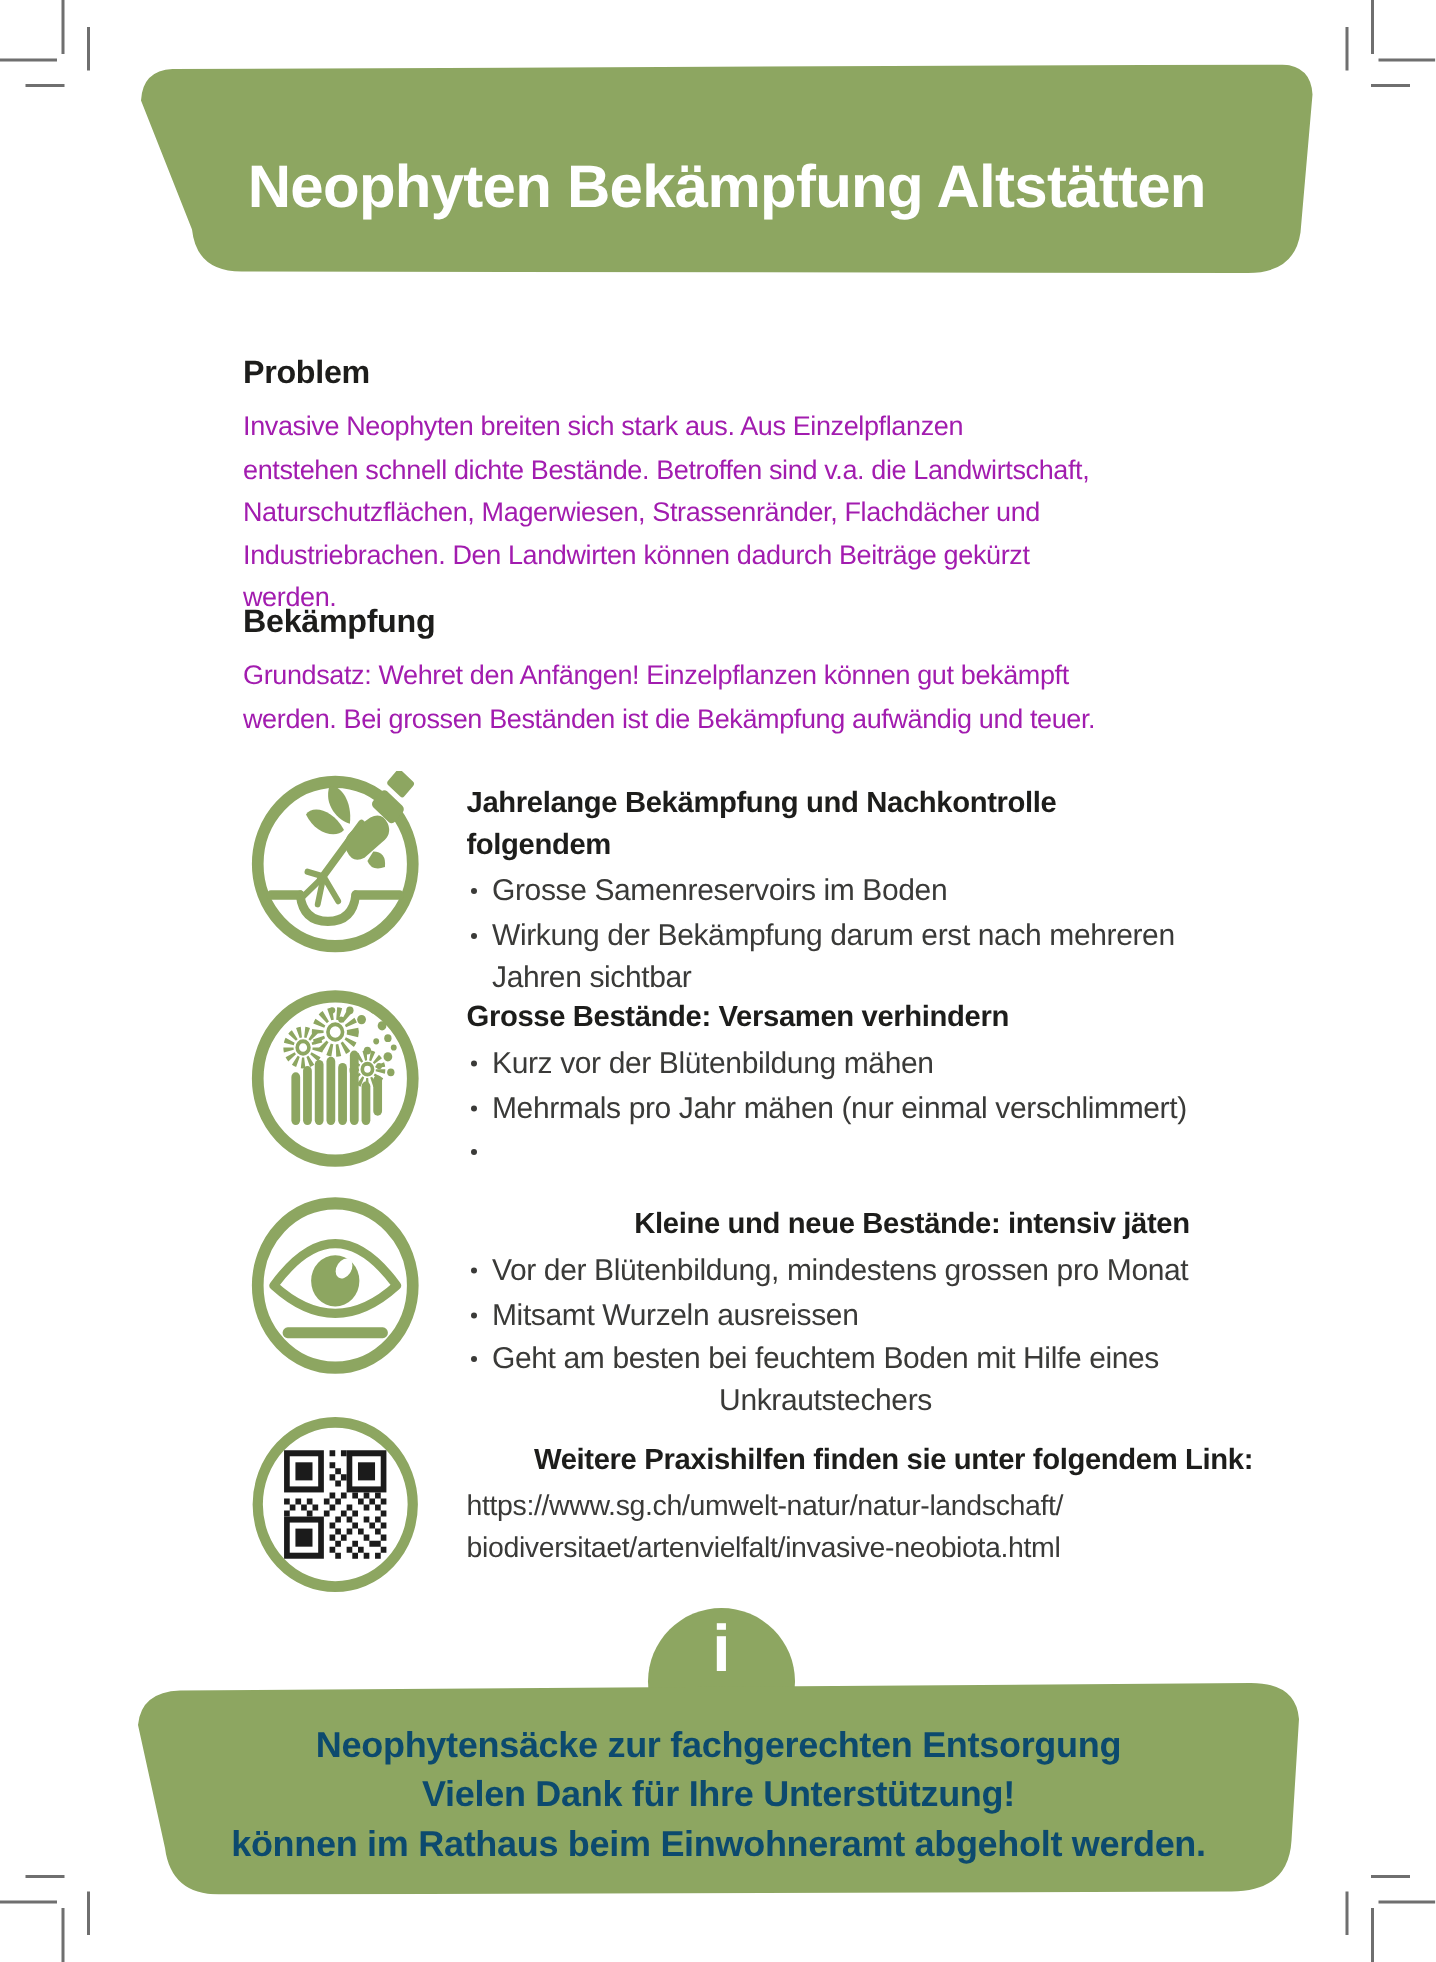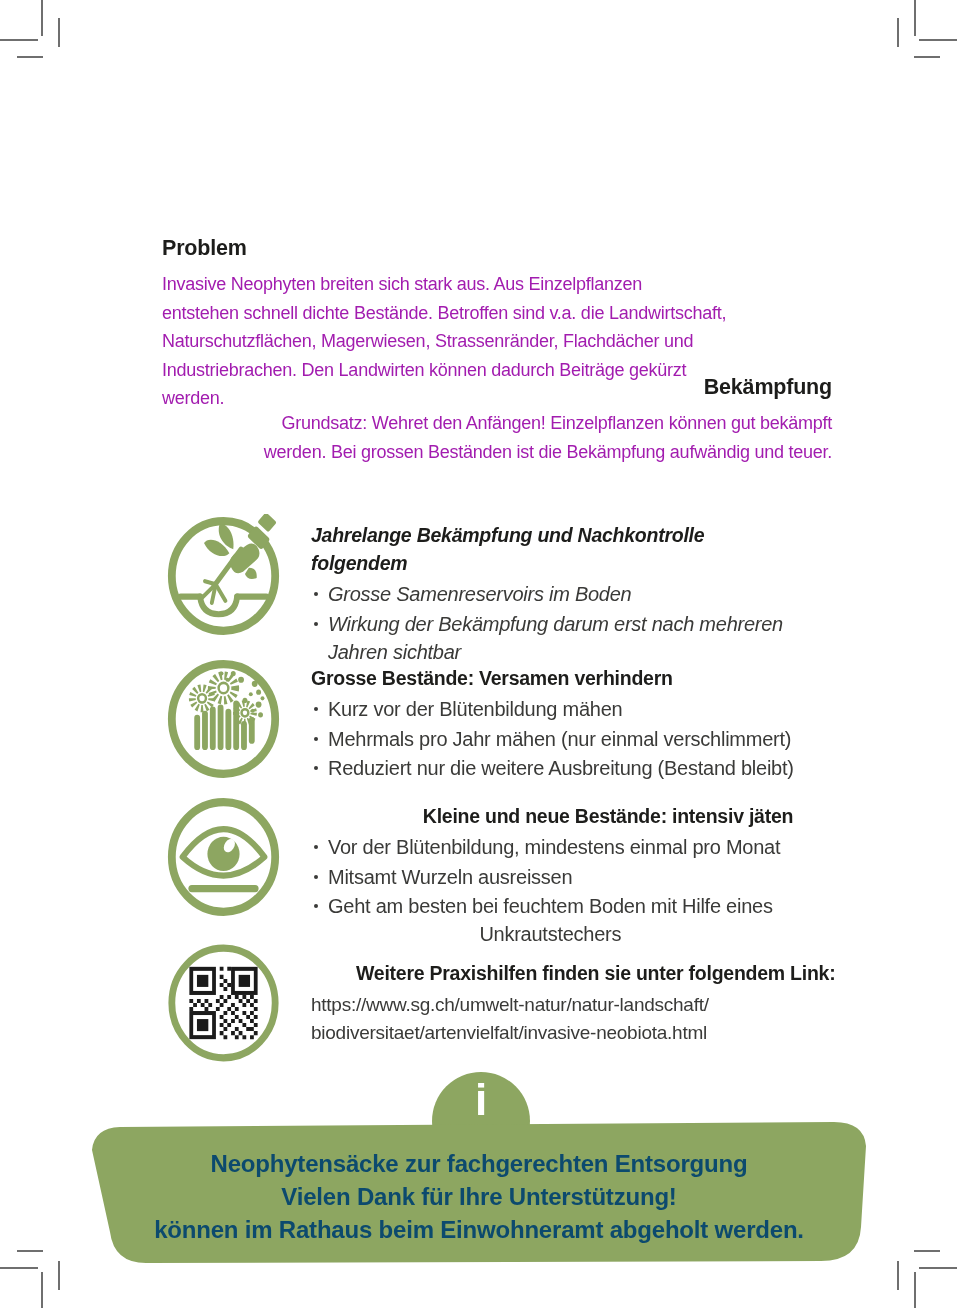--- a/index.html
+++ b/index.html
@@ -80,41 +80,47 @@
       <i class="v2"></i>
       <i class="h2"></i>
     </div>
   <div class="cropmark cm-br">
       <i class="v1"></i>
       <i class="h1"></i>
       <i class="v2"></i>
       <i class="h2"></i>
     </div>
 
+  <div class="header">
+    <svg viewBox="0 0 783 140" preserveAspectRatio="none">
+      <path d="M1,24 Q2,4 22,3 L762,0 Q781,1 782,20 L774,112 Q770,139 739,139 L68,138 Q38,138 35,110 Z" fill="#8da661"></path>
+    </svg>
+    <div class="header-title">Neophyten Bekämpfung Altstätten</div>
+  </div>
 
   <div class="section" style="top:216px;margin-top:20px;">
     <div class="section-heading">Problem</div>
     <div>
       <div class="pline">Invasive Neophyten breiten sich stark aus. Aus Einzelpflanzen</div>
       <div class="pline">entstehen schnell dichte Bestände. Betroffen sind v.a. die Landwirtschaft,</div>
       <div class="pline">Naturschutzflächen, Magerwiesen, Strassenränder, Flachdächer und</div>
       <div class="pline">Industriebrachen. Den Landwirten können dadurch Beiträge gekürzt</div>
       <div class="pline">werden.</div>
     </div>
   </div>
 
-  <div class="section" style="top:375px;text-align:right;">
+  <div class="section" style="top:402px;">
     <div class="section-heading">Bekämpfung</div>
     <div>
       <div class="pline">Grundsatz: Wehret den Anfängen! Einzelpflanzen können gut bekämpft</div>
       <div class="pline">werden. Bei grossen Beständen ist die Bekämpfung aufwändig und teuer.</div>
     </div>
   </div>
 
-  <div class="tip" style="top:514px;font-style:italic;">
+  <div class="tip" style="top:514px;">
     <svg class="tip-icon" viewBox="0 0 120 120" preserveAspectRatio="none">
       <circle cx="60" cy="60" r="53" fill="none" stroke="#8da661" stroke-width="8"></circle>
       <g stroke="#8da661" fill="none" stroke-linecap="round">
         <path d="M16,80 H36" stroke-width="6"></path>
         <path d="M74,80 H104" stroke-width="6"></path>
         <path d="M36,80 Q38,97 55,97 Q72,97 74,80" stroke-width="6"></path>
         <g stroke-width="4">
           <path d="M52,68 L38,81"></path>
             <path d="M52,68 L48,86"></path>
             <path d="M52,68 L62,84"></path>
@@ -201,43 +207,40 @@
         </div>
       </div>
       <div class="bullet">
         <span class="bdot"></span>
         <div class="btext">
           <div>Mehrmals pro Jahr mähen (nur einmal verschlimmert)</div>
         </div>
       </div>
       <div class="bullet">
         <span class="bdot"></span>
-        <div class="btext">
-          <div>Reduziert nur die weitere Ausbreitung (Bestand bleibt)</div>
-        </div>
       </div>
     </div>
   </div>
 
   <div class="tip" style="top:795px;text-align:center;">
     <svg class="tip-icon" viewBox="0 0 120 120" preserveAspectRatio="none">
       <circle cx="60" cy="60" r="53" fill="none" stroke="#8da661" stroke-width="8"></circle>
       <path d="M18,60 Q39,33 60,33 Q81,33 102,60 Q81,78 60,78 Q39,78 18,60 Z" fill="none" stroke="#8da661" stroke-width="6" stroke-linejoin="round"></path>
       <circle cx="60" cy="57" r="16.5" fill="#8da661"></circle>
       <ellipse cx="66" cy="49" rx="5" ry="7" transform="rotate(35 66 49)" fill="#ffffff"></ellipse>
       <rect x="24" y="87" width="72" height="7" rx="3.5" fill="#8da661"></rect>
     </svg>
     <div class="tip-body">
       <div class="tip-title">
         <div>Kleine und neue Bestände: intensiv jäten</div>
       </div>
       <div class="bullet">
         <span class="bdot"></span>
         <div class="btext">
-          <div>Vor der Blütenbildung, mindestens einmal pro Monat</div>
+          <div>Vor der Blütenbildung, mindestens grossen pro Monat</div>
         </div>
       </div>
       <div class="bullet">
         <span class="bdot"></span>
         <div class="btext">
           <div>Mitsamt Wurzeln ausreissen</div>
         </div>
       </div>
       <div class="bullet">
         <span class="bdot"></span>

